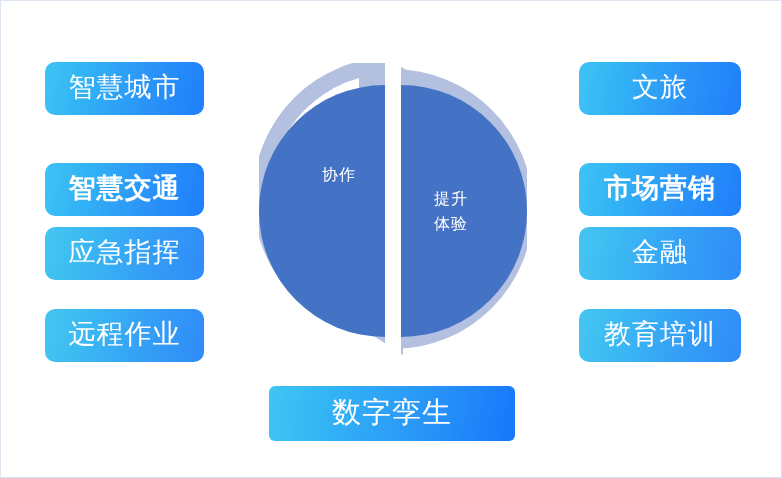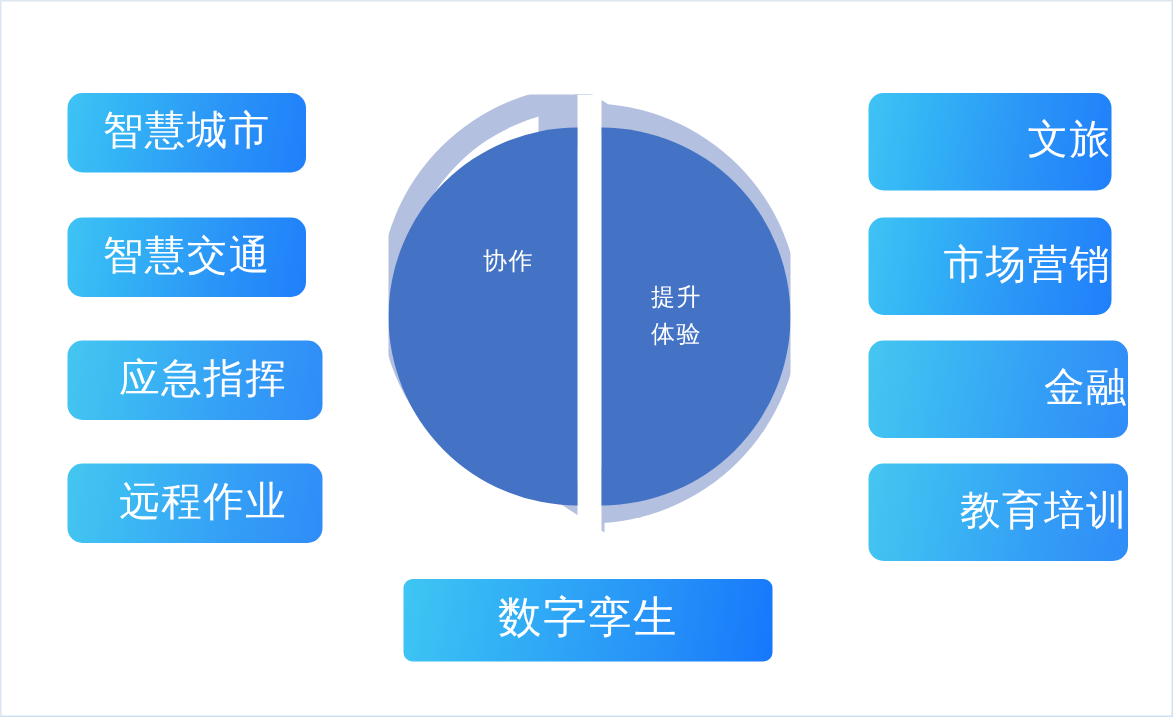--- a/index.html
+++ b/index.html
@@ -38,33 +38,32 @@
     line-height: 1;
     white-space: nowrap;
     background: linear-gradient(100deg, #3fc3f4 0%, #33b5f5 22%, #2b95f7 62%, #1f7ffb 100%);
   }
   .pill span {
     display: block;
     transform: translateY(-1px);
   }
   .pill.lightish {
     background: linear-gradient(100deg, #45c6f0 0%, #3bb9f3 25%, #349ef6 65%, #2f8cf8 100%);
-    padding-left: 11px;
   }
   .pill.bottom {
     font-size: 29px;
     border-radius: 6px;
     background: linear-gradient(100deg, #3fc6f3 0%, #33b3f5 25%, #2690f8 70%, #1677fc 100%);
   }
 
   
   .col-left  { left: 44px; width: 159px; height: 53px; }
-  .col-right { left: 578px; width: 162px; height: 65px; justify-content: flex-end; }
+  .col-right { left: 578px; width: 162px; height: 53px; }
   .row-0 { top: 61px; }
-  .row-1 { top: 144px; }
+  .row-1 { top: 162px; font-weight: bold; }
   .row-2 { top: 226px; }
   .row-3 { top: 308px; }
 
   .bottom-box {
     left: 268px; top: 385px; width: 246px; height: 55px;
   }
 
   
   #cycle {
     position: absolute;

